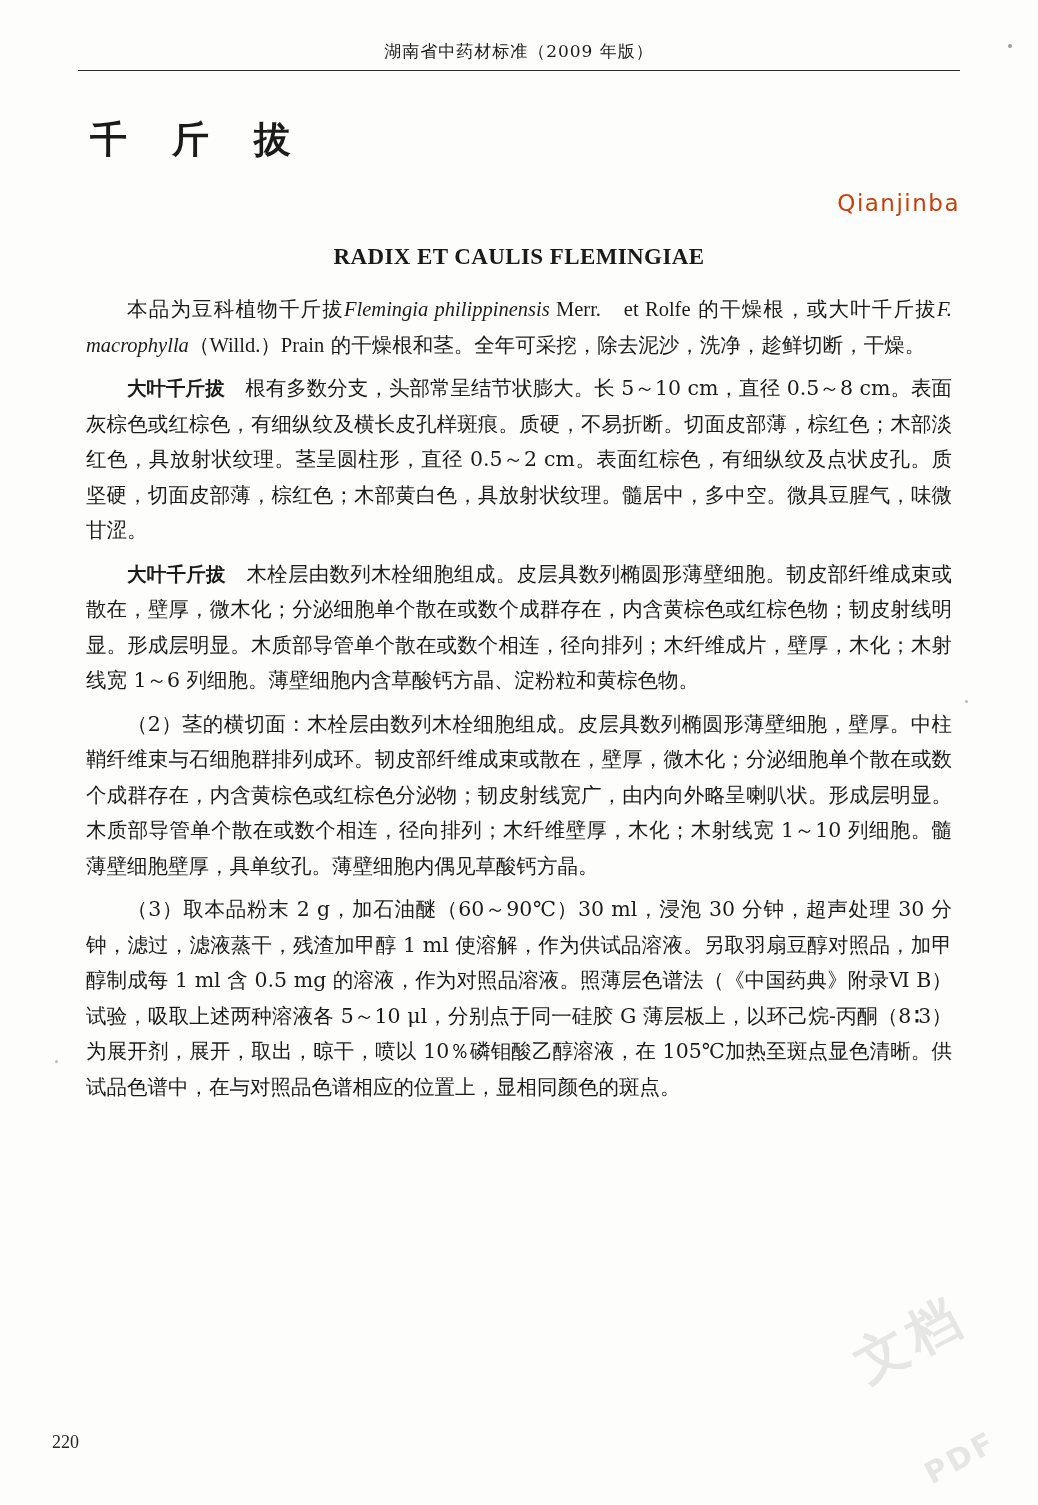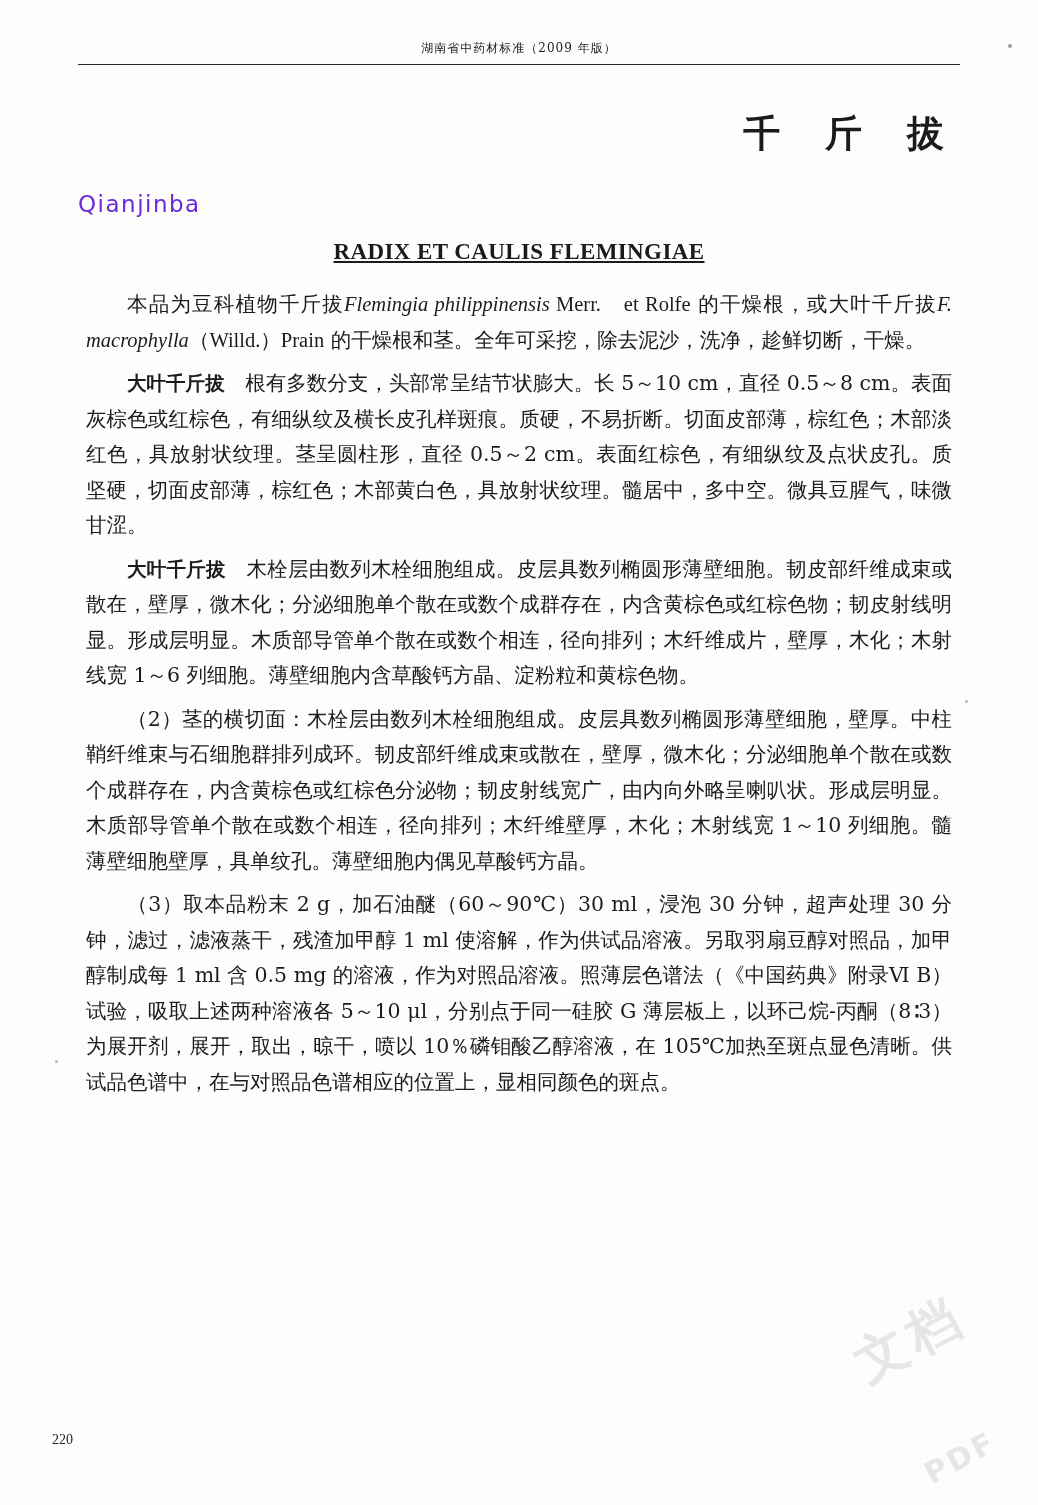--- a/index.html
+++ b/index.html
@@ -21,55 +21,54 @@
     background: #fdfdfb;
   }
   .page-inner {
     position: absolute;
     left: 78px;
     top: 40px;
     width: 882px;
   }
   .running-head {
     text-align: center;
-    font-size: 12px;
+    font-size: 17px;
     letter-spacing: 1px;
     color: #1b1b1b;
     font-family: "DejaVu Serif", "Liberation Serif", serif;
     padding-bottom: 7px;
   }
   .rule {
     border-bottom: 1.6px solid #2a2a2a;
     width: 100%;
     margin-bottom: 44px;
   }
   h1.title {
-    text-align: right;
+    text-align: left;
     font-size: 37px;
     font-weight: bold;
     letter-spacing: 16px;
     margin: 8px 0 0 12px;
     font-family: "DejaVu Sans", "Liberation Sans", sans-serif;
   }
   .pinyin {
-    text-align: left;
+    text-align: right;
     font-size: 23px;
-    margin-top: 32px;
+    margin-top: 25px;
     letter-spacing: 1.5px;
     font-family: "DejaVu Sans", "Liberation Sans", sans-serif;
-    color: #6d28d9;
+    color: #c2410c;
   }
   .latin {
     text-align: center;
     font-size: 23px;
     font-weight: bold;
-    margin-top: 22px;
+    margin-top: 28px;
     letter-spacing: 0.4px;
     font-family: "Liberation Serif", "DejaVu Serif", serif;
-    text-decoration: underline;
   }
   .body-text {
     margin-top: 22px;
     font-size: 20.5px;
     line-height: 35.5px;
     text-align: justify;
     text-justify: inter-ideograph;
     font-family: "DejaVu Serif", "Liberation Serif", serif;
   }
   p.para {
@@ -85,21 +84,21 @@
     font-style: italic;
     font-family: "Liberation Serif", "DejaVu Serif", serif;
   }
   .rom {
     font-family: "Liberation Serif", "DejaVu Serif", serif;
   }
   .page-num {
     position: absolute;
     left: 52px;
     top: 1432px;
-    font-size: 14px;
+    font-size: 18px;
     font-family: "Liberation Serif", "DejaVu Serif", serif;
     color: #262626;
   }
   .watermark {
     position: absolute;
     right: 30px;
     bottom: 10px;
     width: 330px;
     height: 300px;
     pointer-events: none;

